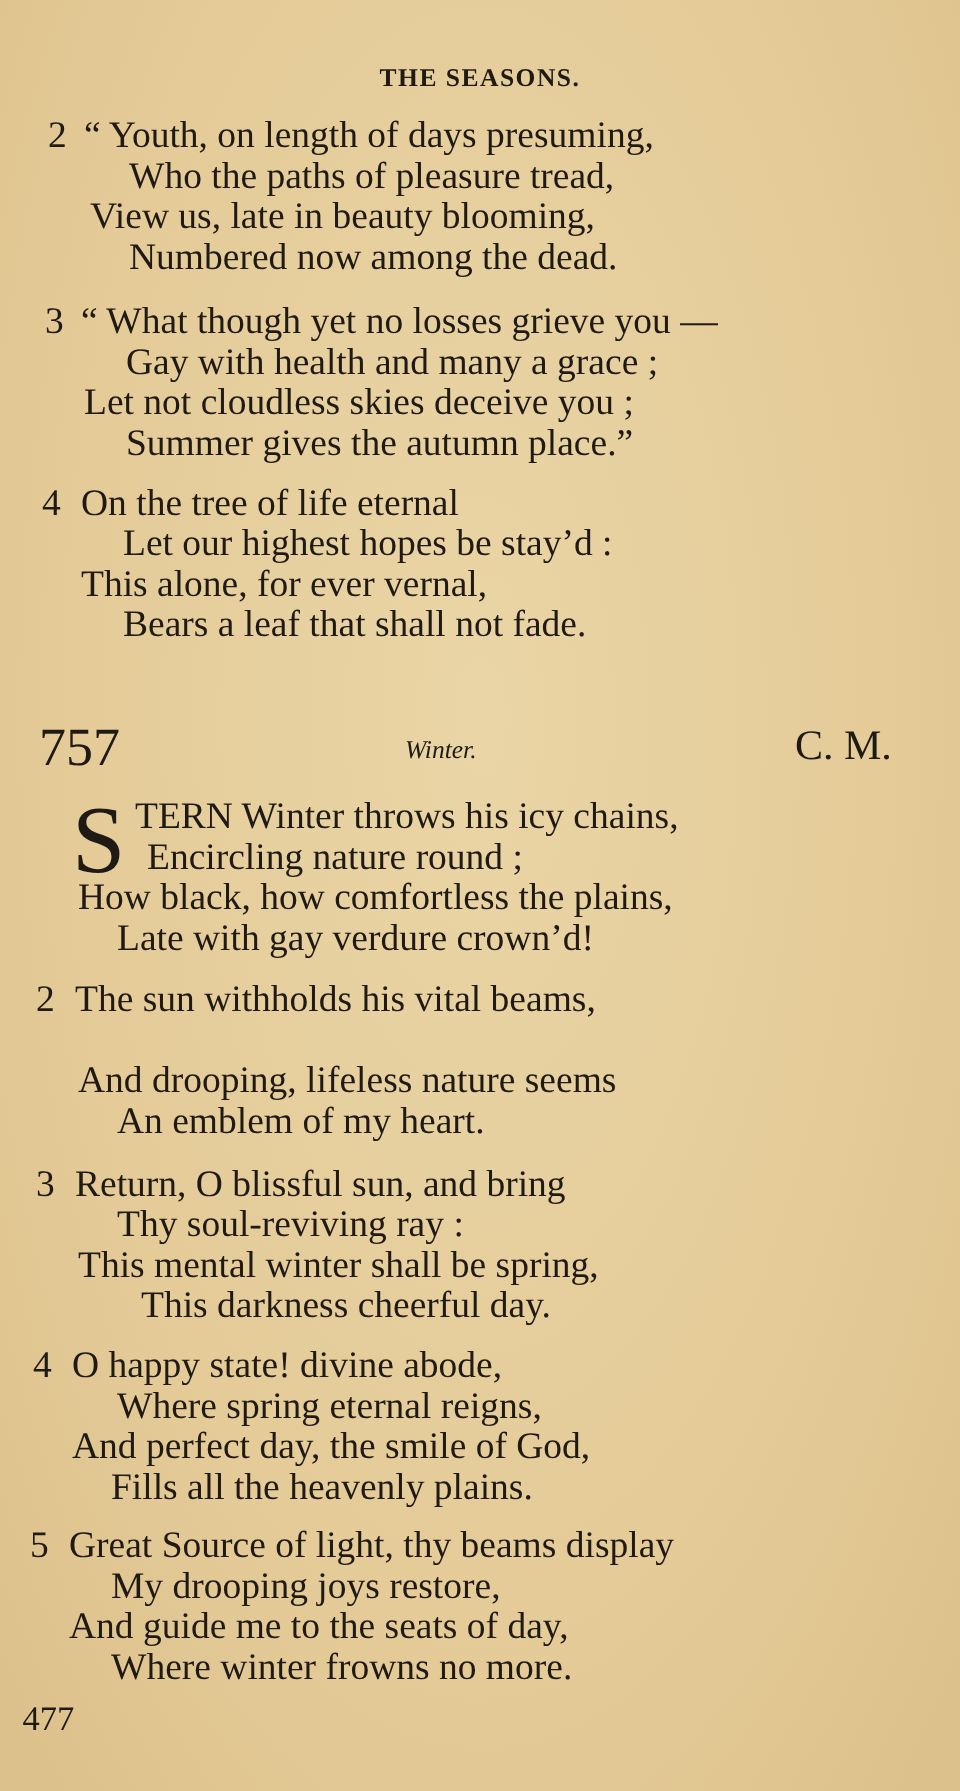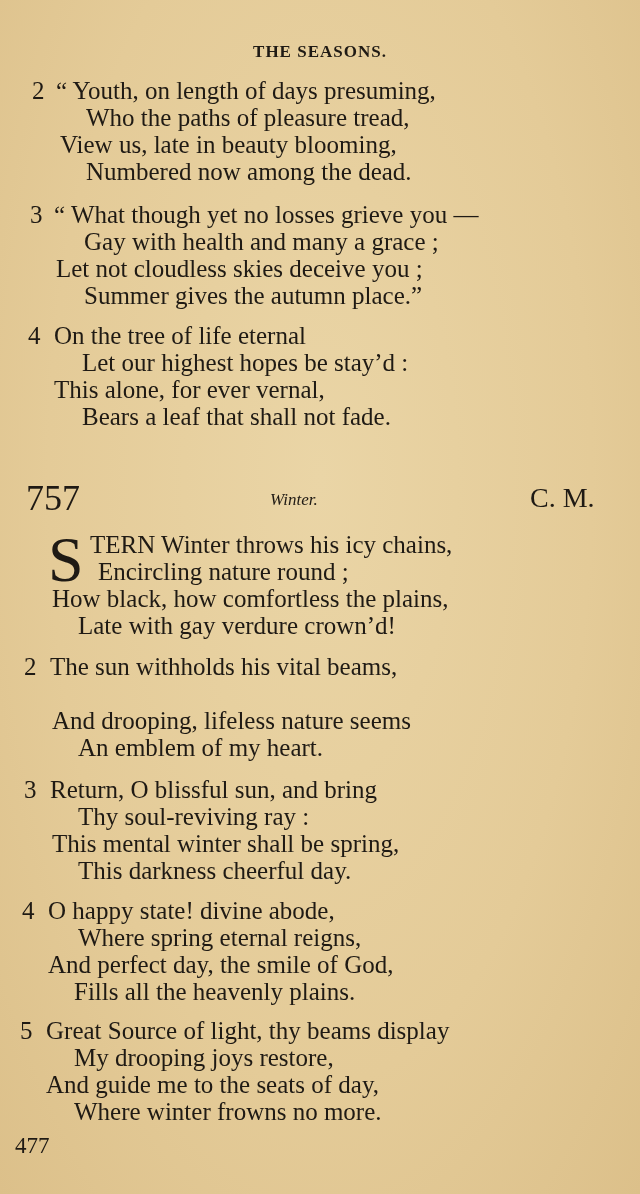--- a/index.html
+++ b/index.html
@@ -66,21 +66,21 @@
 
   <div class="num" style="left:24px;top:654px">2</div>
   <div class="line" style="left:50px;top:654px">The sun withholds his vital beams,</div>
   <div class="line" style="left:52px;top:708px">And drooping, lifeless nature seems</div>
   <div class="line" style="left:78px;top:735px">An emblem of my heart.</div>
 
   <div class="num" style="left:24px;top:777px">3</div>
   <div class="line" style="left:50px;top:777px">Return, O blissful sun, and bring</div>
   <div class="line" style="left:78px;top:804px">Thy soul-reviving ray :</div>
   <div class="line" style="left:52px;top:831px">This mental winter shall be spring,</div>
-  <div class="line" style="left:78px;top:858px">This darkness cheerful day.</div>
+  <div class="line" style="left:94px;top:858px">This darkness cheerful day.</div>
 
   <div class="num" style="left:22px;top:898px">4</div>
   <div class="line" style="left:48px;top:898px">O happy state! divine abode,</div>
   <div class="line" style="left:78px;top:925px">Where spring eternal reigns,</div>
   <div class="line" style="left:48px;top:952px">And perfect day, the smile of God,</div>
   <div class="line" style="left:74px;top:979px">Fills all the heavenly plains.</div>
 
   <div class="num" style="left:20px;top:1018px">5</div>
   <div class="line" style="left:46px;top:1018px">Great Source of light, thy beams display</div>
   <div class="line" style="left:74px;top:1045px">My drooping joys restore,</div>

